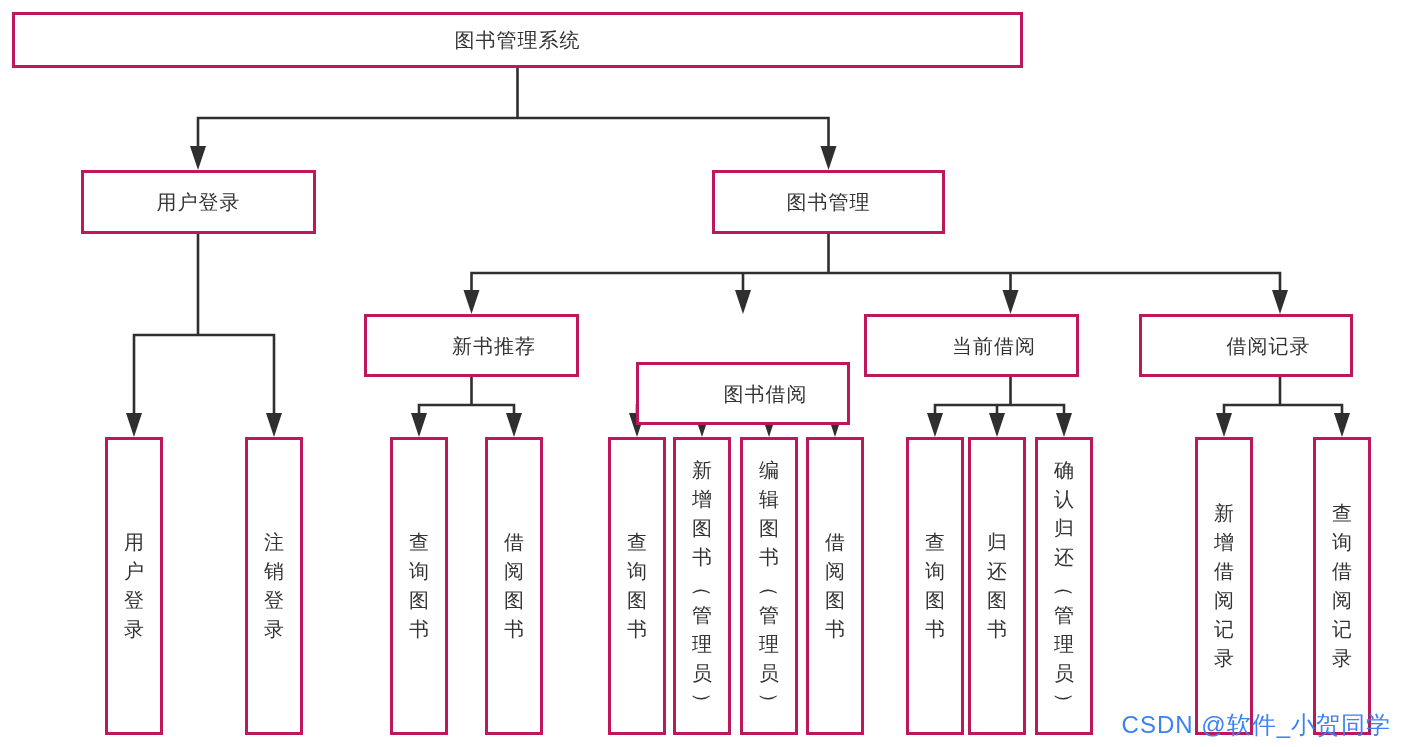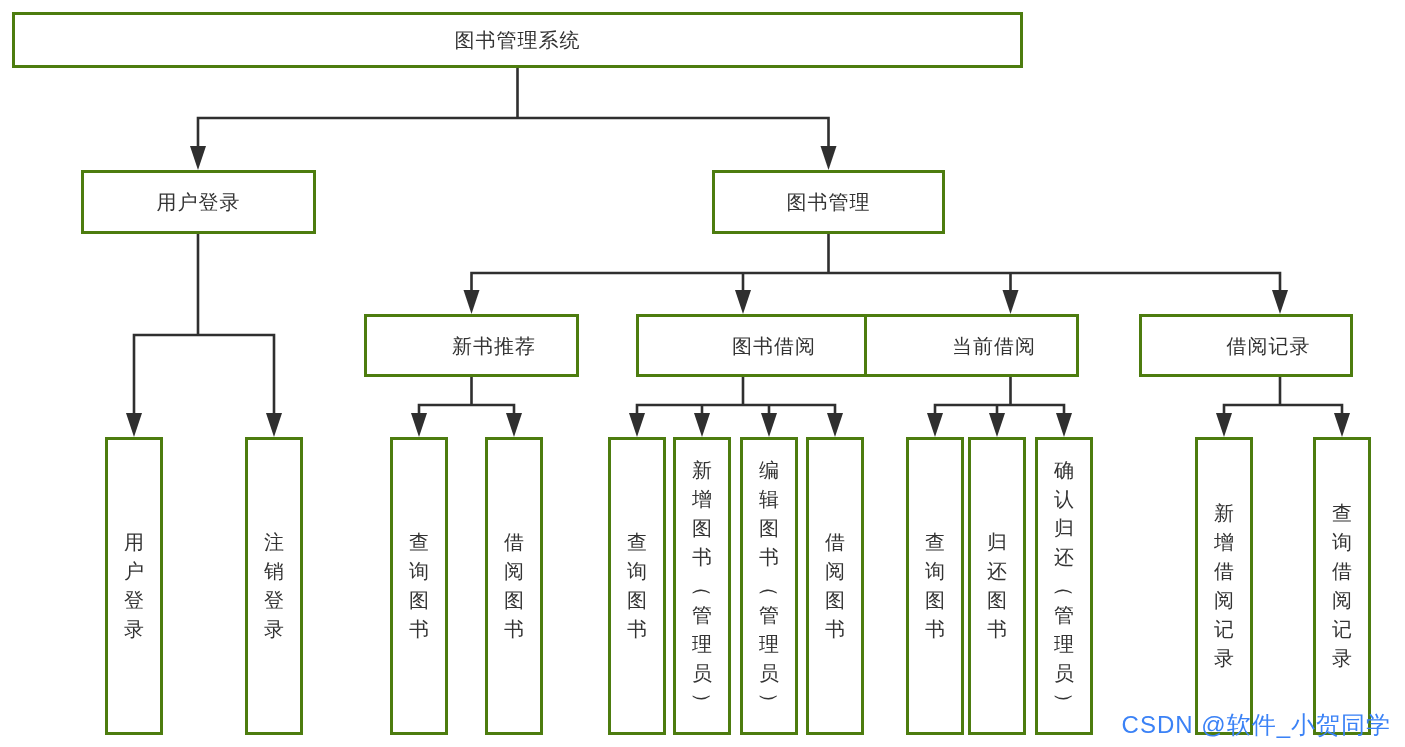--- a/index.html
+++ b/index.html
@@ -13,21 +13,21 @@
   }
   #wires {
     position: absolute;
     left: 0; top: 0;
     width: 1405px; height: 747px;
   }
   .node {
     position: absolute;
     box-sizing: border-box;
     background: #ffffff;
-    border: 3px solid #4d7c0f;
+    border: 3px solid #be185d;
     color: #333333;
     display: flex;
     align-items: center;
     justify-content: center;
     text-align: center;
   }
   .h-node {
     font-size: 20px;
     letter-spacing: 1px;
     line-height: 1;
@@ -44,21 +44,21 @@
     text-align: center;
   }
   .v-node span.rot {
     transform: rotate(90deg);
   }
   .root  { left: 12px;  top: 12px;  width: 1011px; height: 56px; }
   .lvl2a { left: 81px;  top: 170px; width: 235px;  height: 64px; }
   .lvl2b { left: 712px; top: 170px; width: 233px;  height: 64px; }
   .lvl3  { top: 314px; height: 63px; padding-left: 45px; }
   .l3a { left: 364px;  width: 215px; }
-  .l3b { left: 636px;  width: 231px; }
+  .l3b { left: 636px;  width: 214px; margin-top: 48px; }
   .l3c { left: 864px;  width: 215px; }
   .l3d { left: 1139px; width: 214px; }
   .leaf { top: 437px; height: 298px; width: 58px; }
   .lf1  { left: 105px; }
   .lf2  { left: 245px; }
   .lf3  { left: 390px; }
   .lf4  { left: 485px; }
   .lf5  { left: 608px; }
   .lf6  { left: 673px; }
   .lf7  { left: 740px; }

